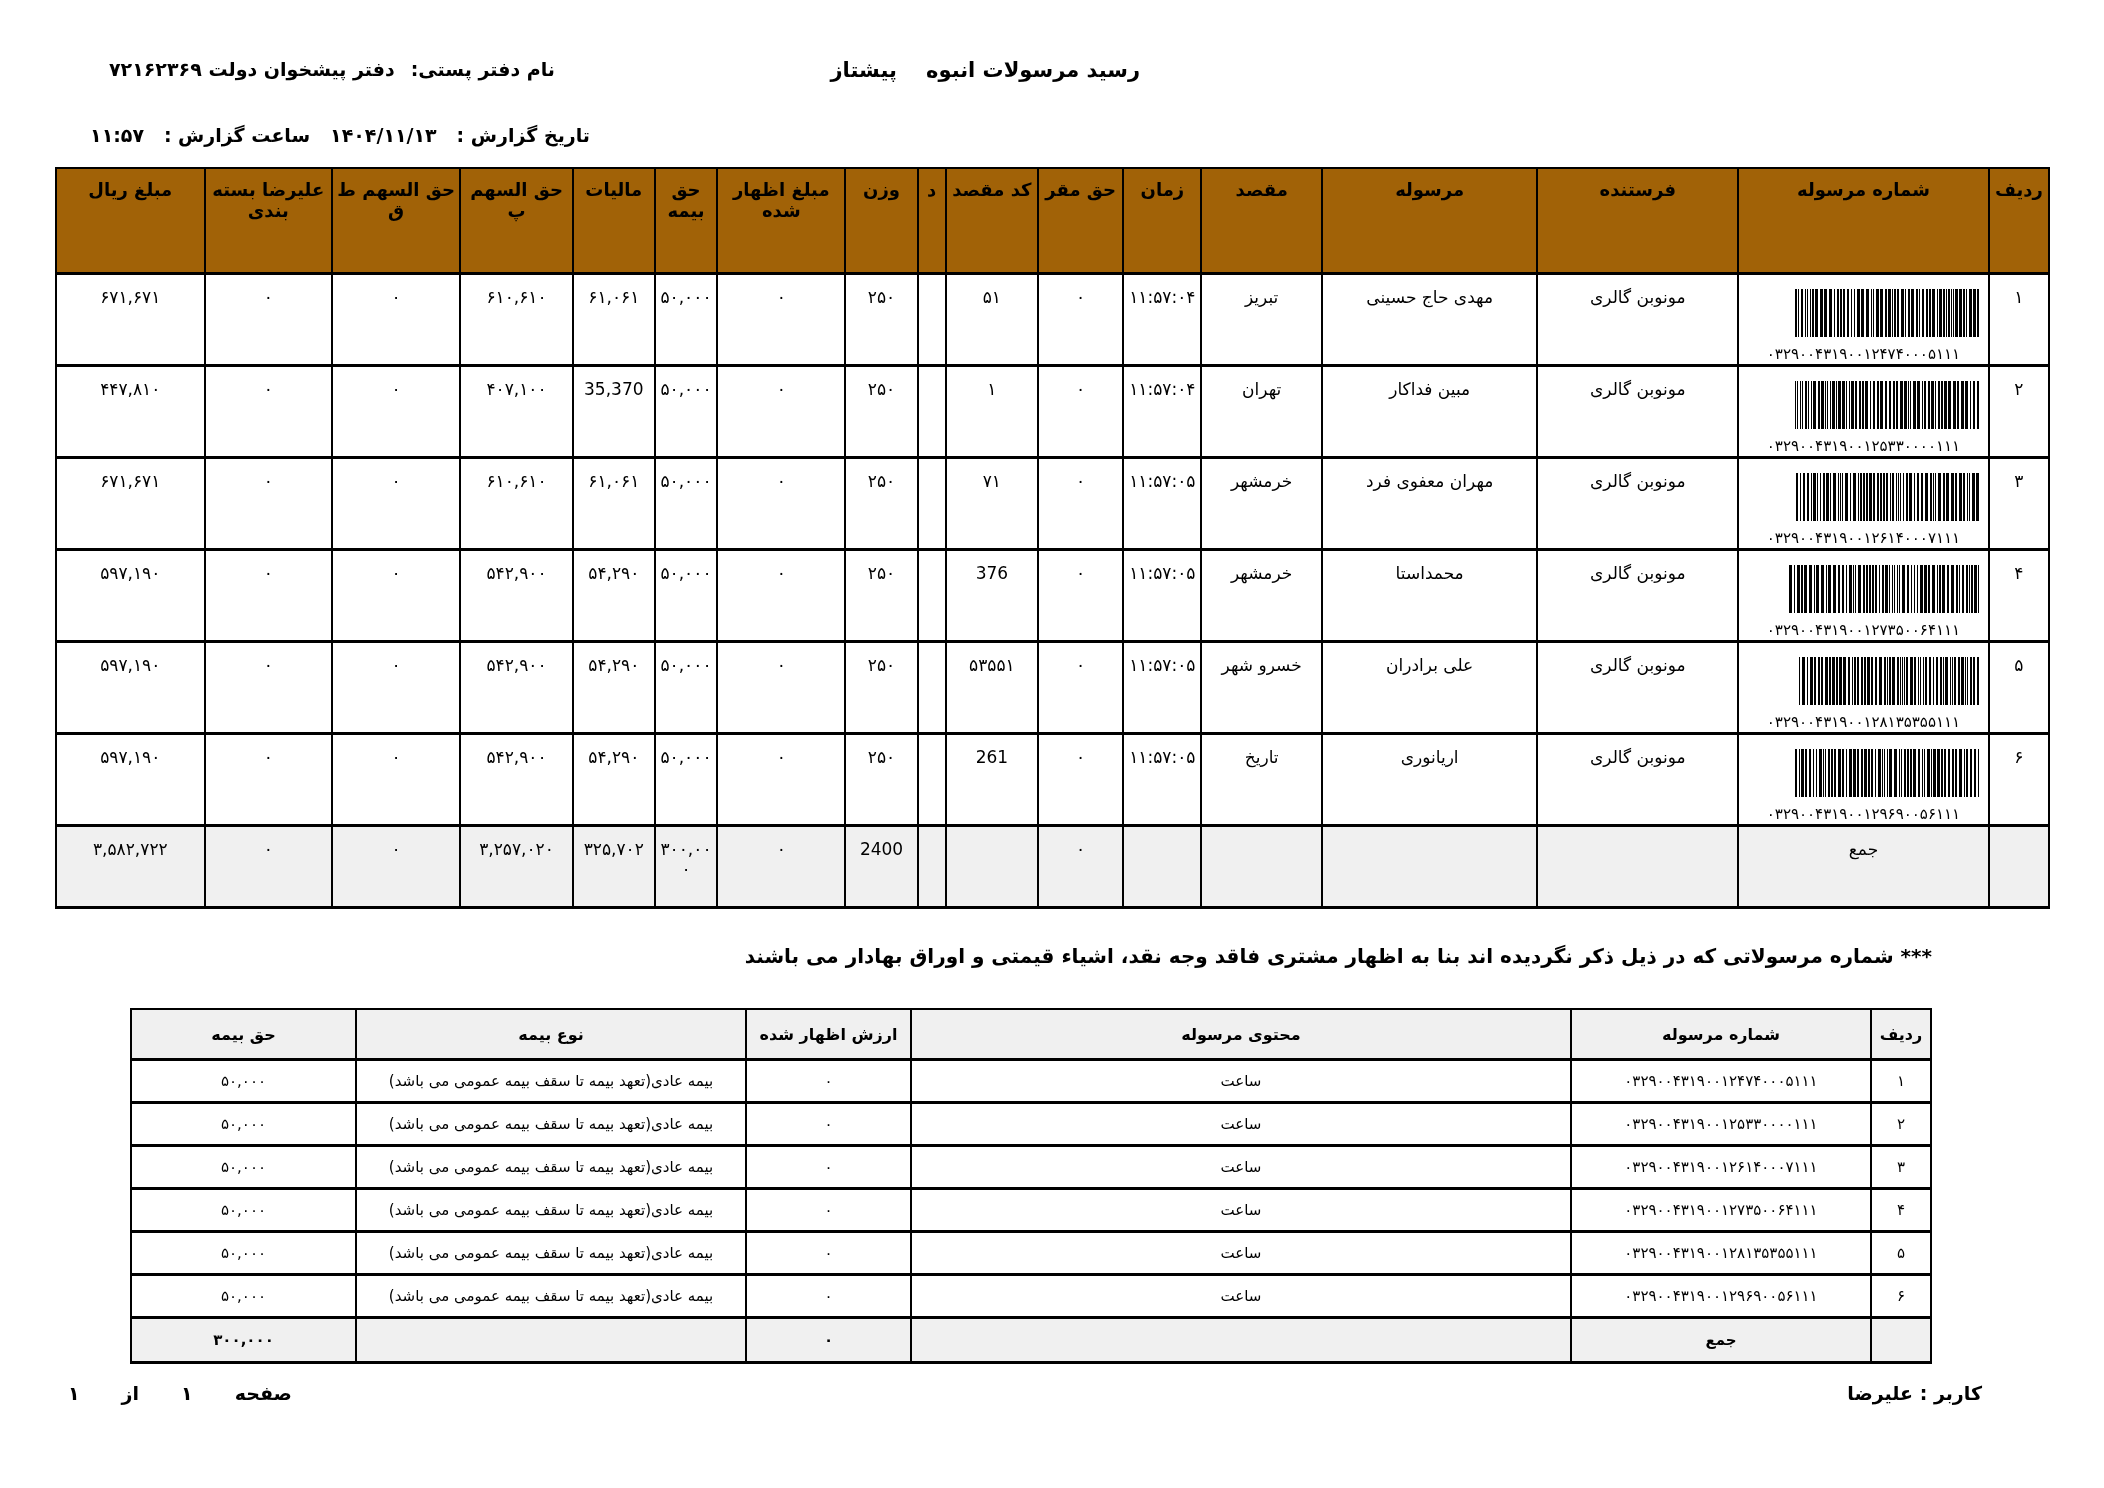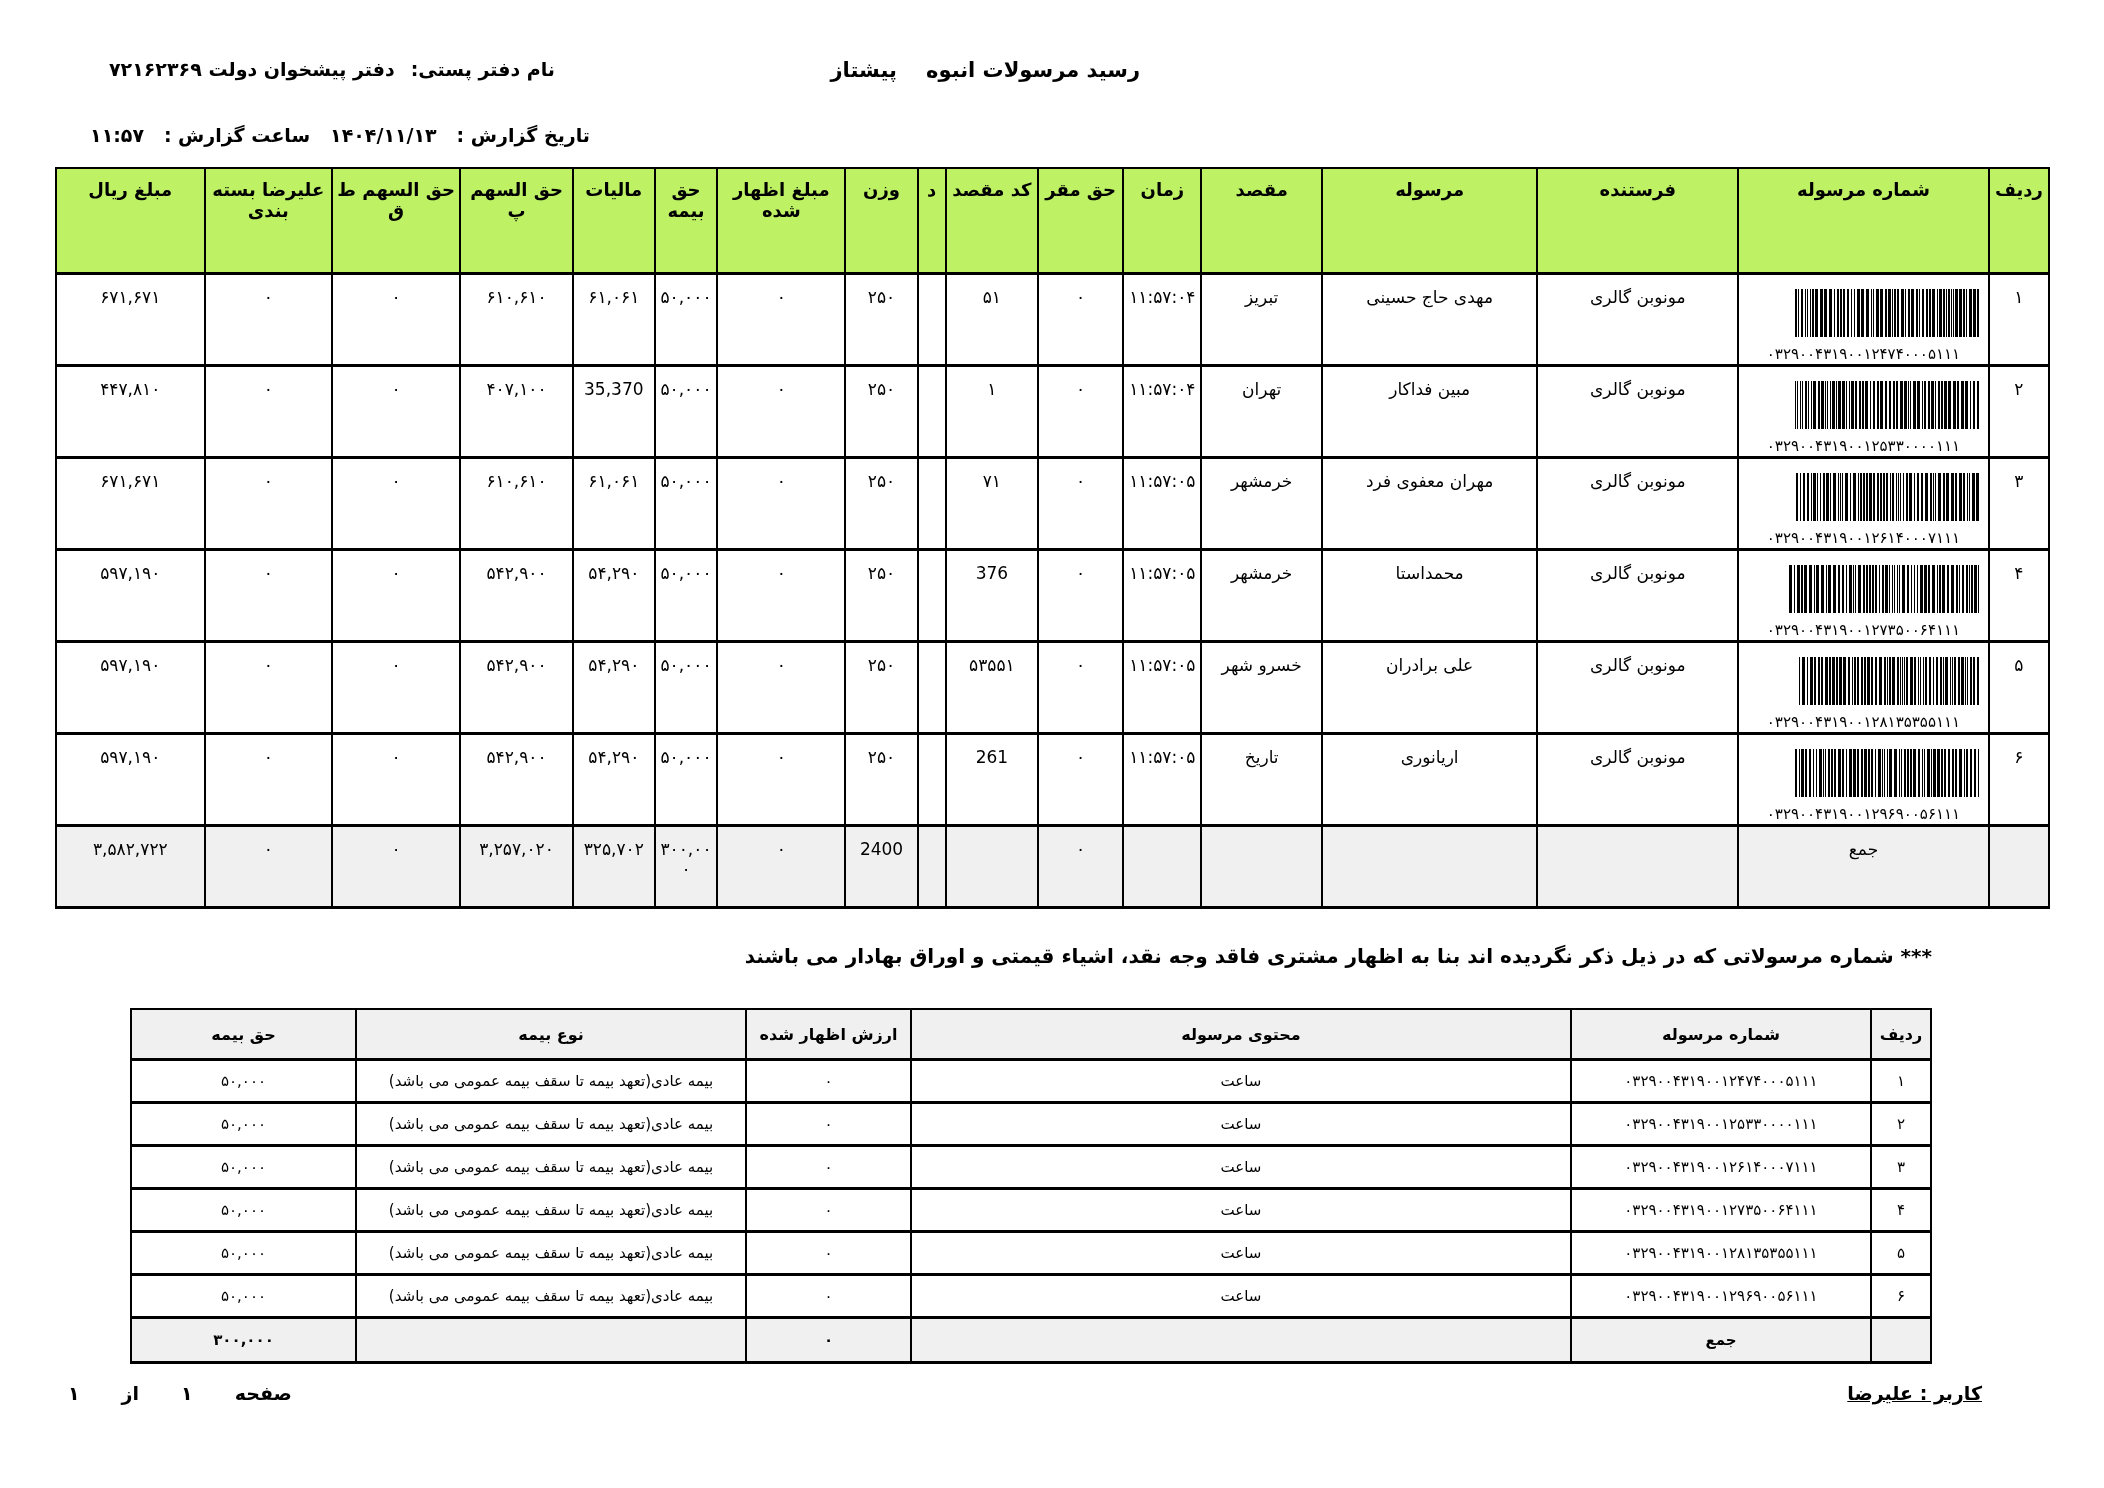--- a/index.html
+++ b/index.html
@@ -10,38 +10,38 @@
   .abs{position:absolute;}
   
   .hdr-title{left:850px;top:58px;width:290px;text-align:center;font-weight:bold;font-size:21px;white-space:pre;direction:rtl;}
   .hdr-office{left:215px;top:58px;width:340px;direction:rtl;display:flex;gap:16px;font-weight:bold;font-size:19px;white-space:nowrap;}
   .hdr-meta{left:90px;top:124px;width:500px;direction:rtl;display:flex;justify-content:space-between;font-weight:bold;font-size:19px;white-space:nowrap;}
   
   table{border-collapse:collapse;table-layout:fixed;direction:rtl;width:100%;}
   .tbl-wrap1{left:55px;top:167px;width:1995px;}
   .tbl-wrap2{left:130px;top:1008px;width:1800px;}
   th,td{border:2px solid #000;text-align:center;overflow:hidden;word-wrap:break-word;}
-  #main-table th{background:#bef264;font-weight:bold;font-size:18px;vertical-align:top;padding-top:10px;height:92px;}
+  #main-table th{background:#a16207;font-weight:bold;font-size:18px;vertical-align:top;padding-top:10px;height:92px;}
   #main-table td{font-size:17px;vertical-align:top;padding-top:12px;}
   #main-table tr{border-bottom:3px solid #000;}
   #main-table .data-row{height:87px;}
   #main-table .total-row{height:82px;background:#f0f0f0;font-size:17px;}
   #ins-table th{background:#f0f0f0;font-weight:bold;font-size:16px;height:46px;vertical-align:middle;}
   #ins-table td{font-size:15px;vertical-align:middle;}
   #ins-table tr{border-bottom:3px solid #000;}
   #ins-table .data-row{height:43px;}
   #ins-table .total-row{height:45px;background:#f0f0f0;font-weight:bold;font-size:16px;}
   
   .bc-box{padding:0 8px;}
   .bars{display:flex;height:48px;width:234px;margin:2px auto 8px auto;align-items:stretch;}
   .bars i{display:block;background:#000;height:100%;}
   .bc-num{direction:ltr;text-align:center;font-size:15px;letter-spacing:1px;white-space:nowrap;}
   
   .note{right:172px;top:944px;direction:rtl;font-weight:bold;font-size:20px;white-space:nowrap;}
-  .footer-user{right:122px;top:1382px;direction:rtl;font-weight:bold;font-size:19px;text-decoration:underline;}
+  .footer-user{right:122px;top:1382px;direction:rtl;font-weight:bold;font-size:19px;}
   .footer-page{left:68px;top:1382px;direction:rtl;display:flex;gap:42px;font-weight:bold;font-size:19px;}
 </style>
 </head>
 <body>
 
 <div class="abs hdr-title">رسید مرسولات انبوه    پیشتاز</div>
 
 <div class="abs hdr-office">
   <span>نام دفتر پستی:</span>
   <span>دفتر پیشخوان دولت ۷۲۱۶۲۳۶۹</span>

